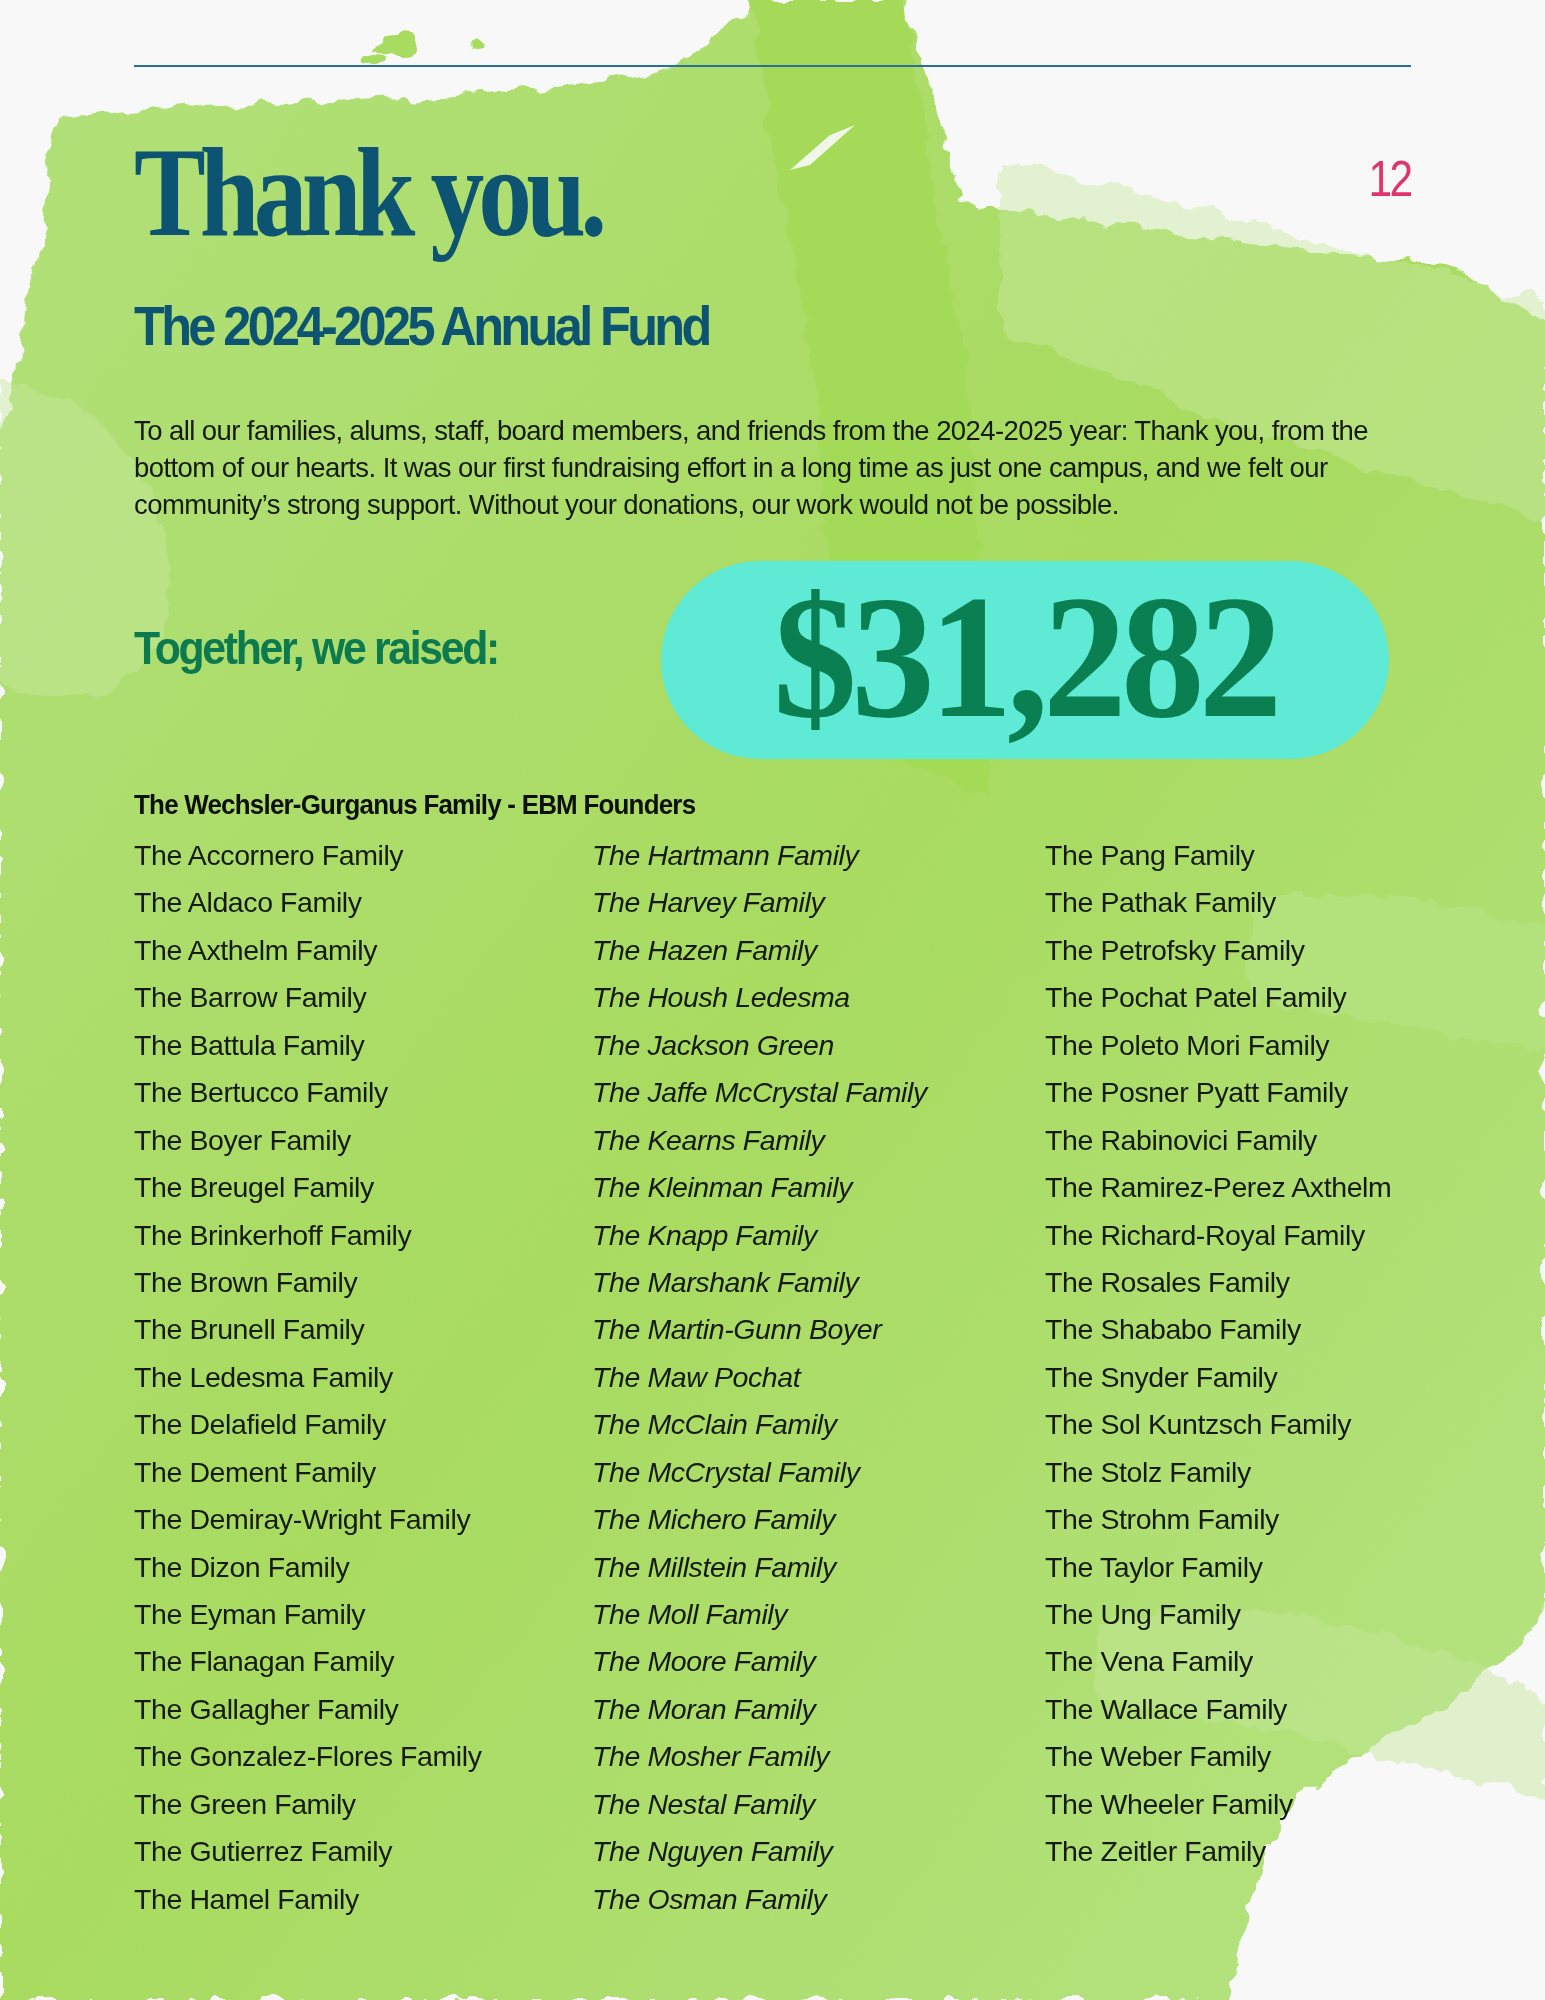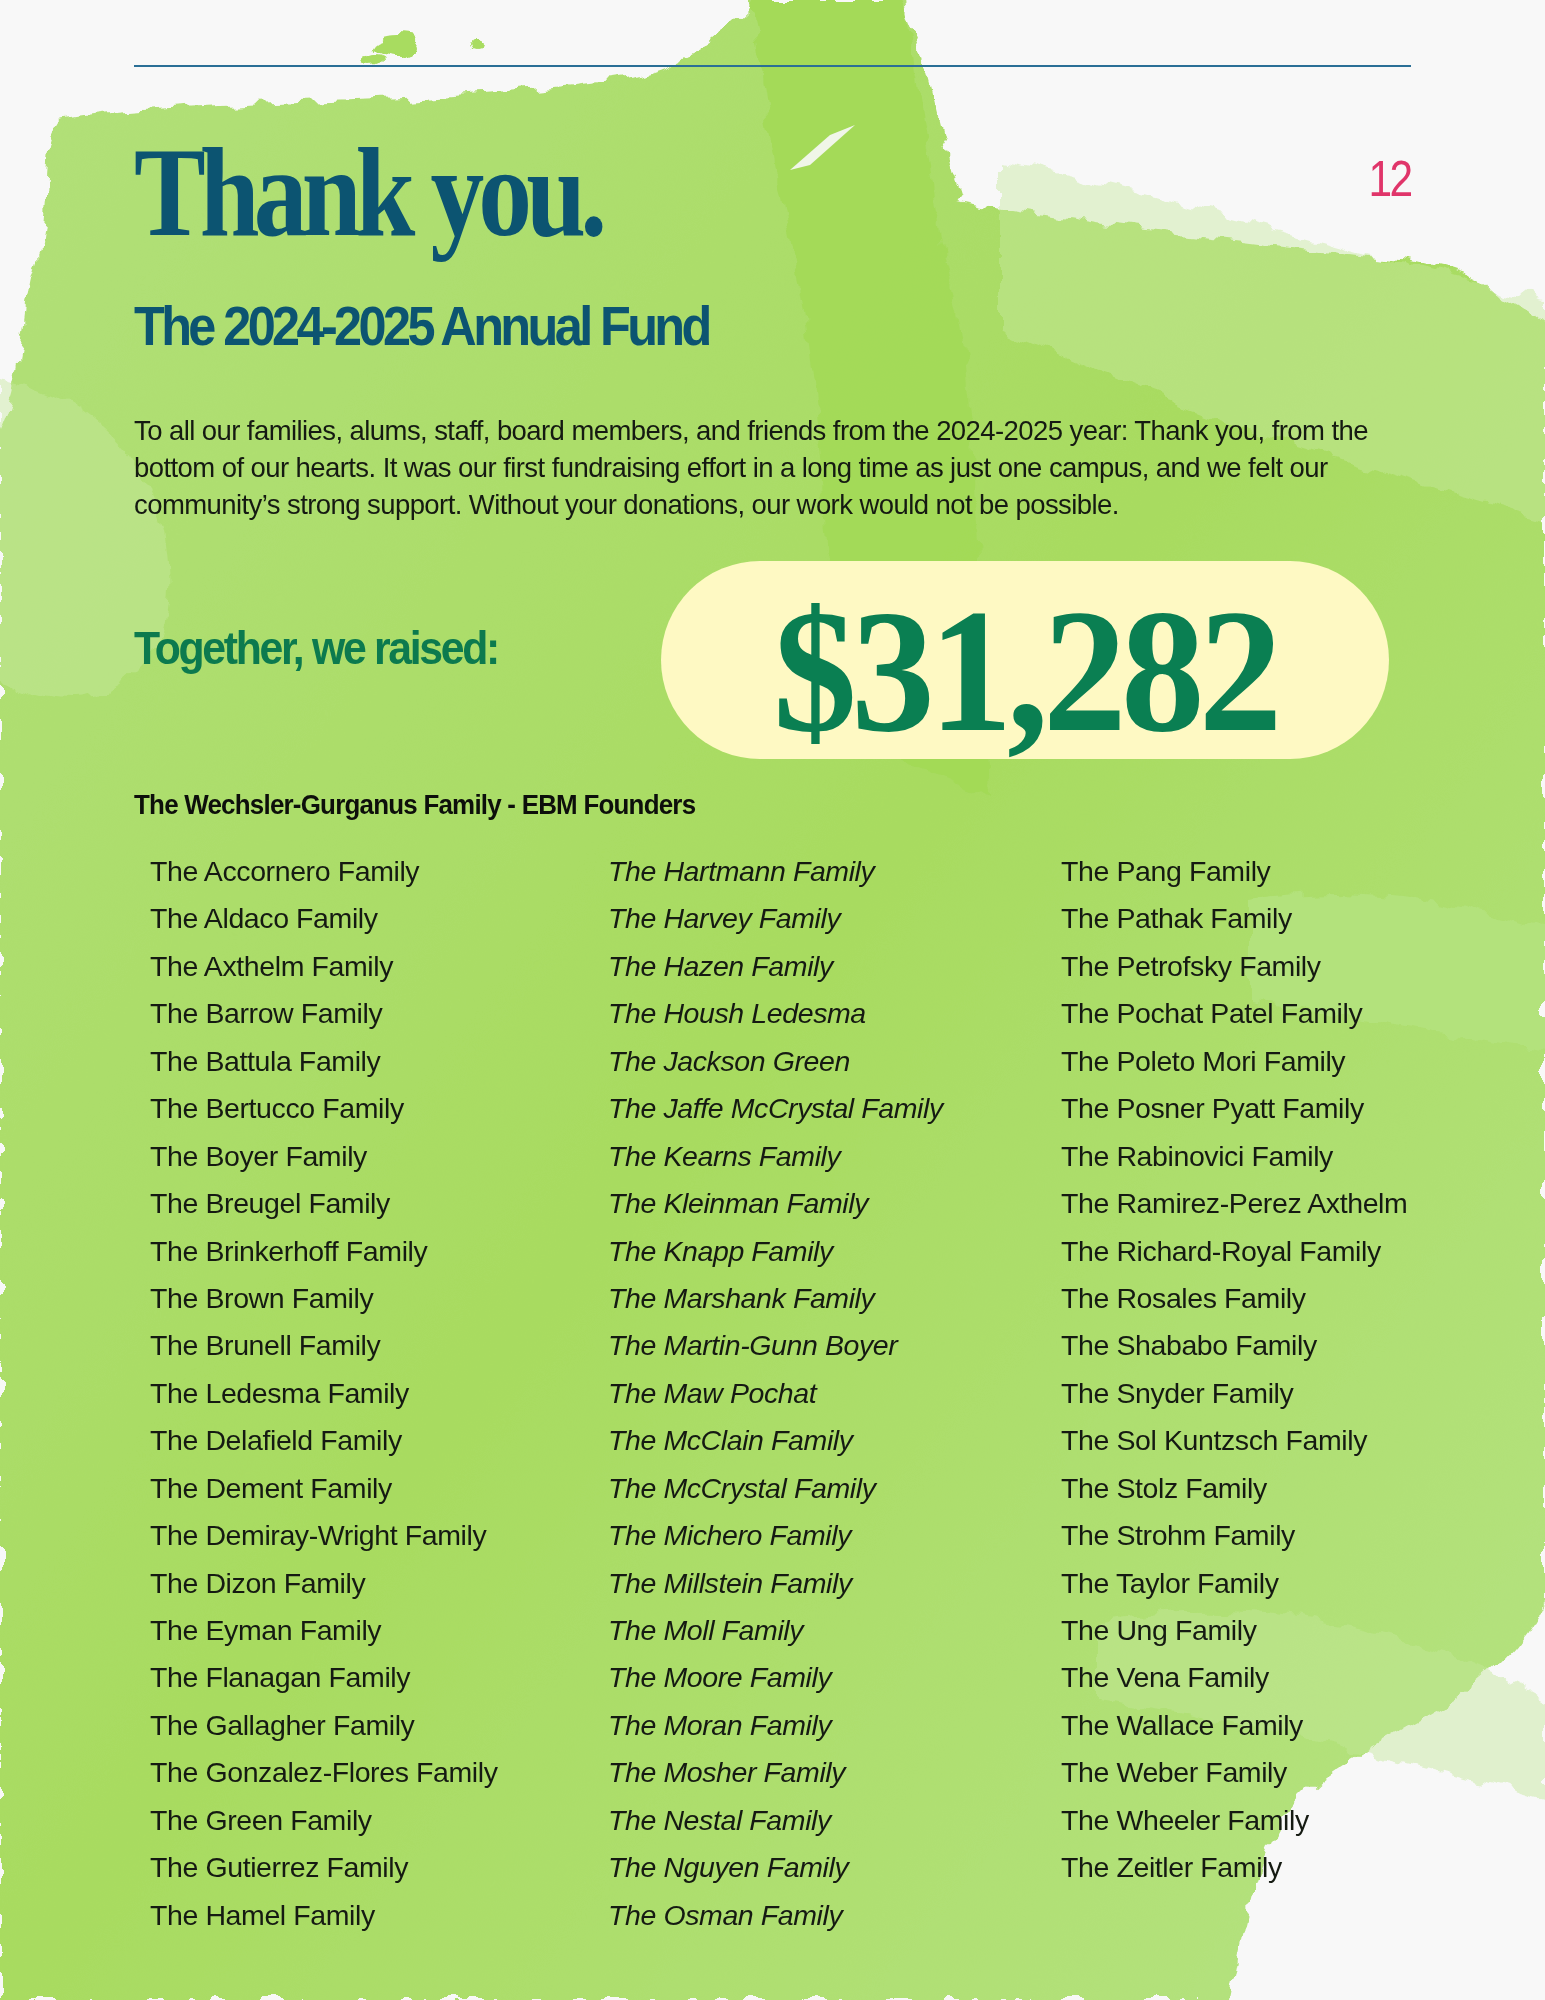--- a/index.html
+++ b/index.html
@@ -101,23 +101,23 @@
       transform-origin: left top;
       white-space: nowrap;
     }
     .amount-pill {
       position: absolute;
       left: 661px;
       top: 561px;
       width: 728px;
       height: 198px;
       border-radius: 99px;
-      background: #fef9c3;
+      background: #5eead4;
       display: flex;
-      align-items: flex-end;
+      align-items: center;
       justify-content: center;
     }
     .amount {
       font-family: "Liberation Serif", serif;
       font-weight: 700;
       font-size: 176px;
       line-height: 1;
       color: #0a7f52;
       letter-spacing: -6px;
       transform: scaleX(0.95);
@@ -141,21 +141,21 @@
     .donor-columns {
       position: absolute;
       left: 134px;
       top: 838px;
       width: 1300px;
       height: 1100px;
     }
     .donor-col {
       position: absolute;
       top: 0;
-      margin: 16px;
+      margin: 0;
       padding: 0;
       list-style: none;
     }
     .donor-col.c1 { left: 0; }
     .donor-col.c2 { left: 458px; font-style: italic; }
     .donor-col.c3 { left: 911px; }
     .donor-col li {
       height: 47.45px;
       font-family: "Liberation Sans", sans-serif;
       font-size: 28.5px;

